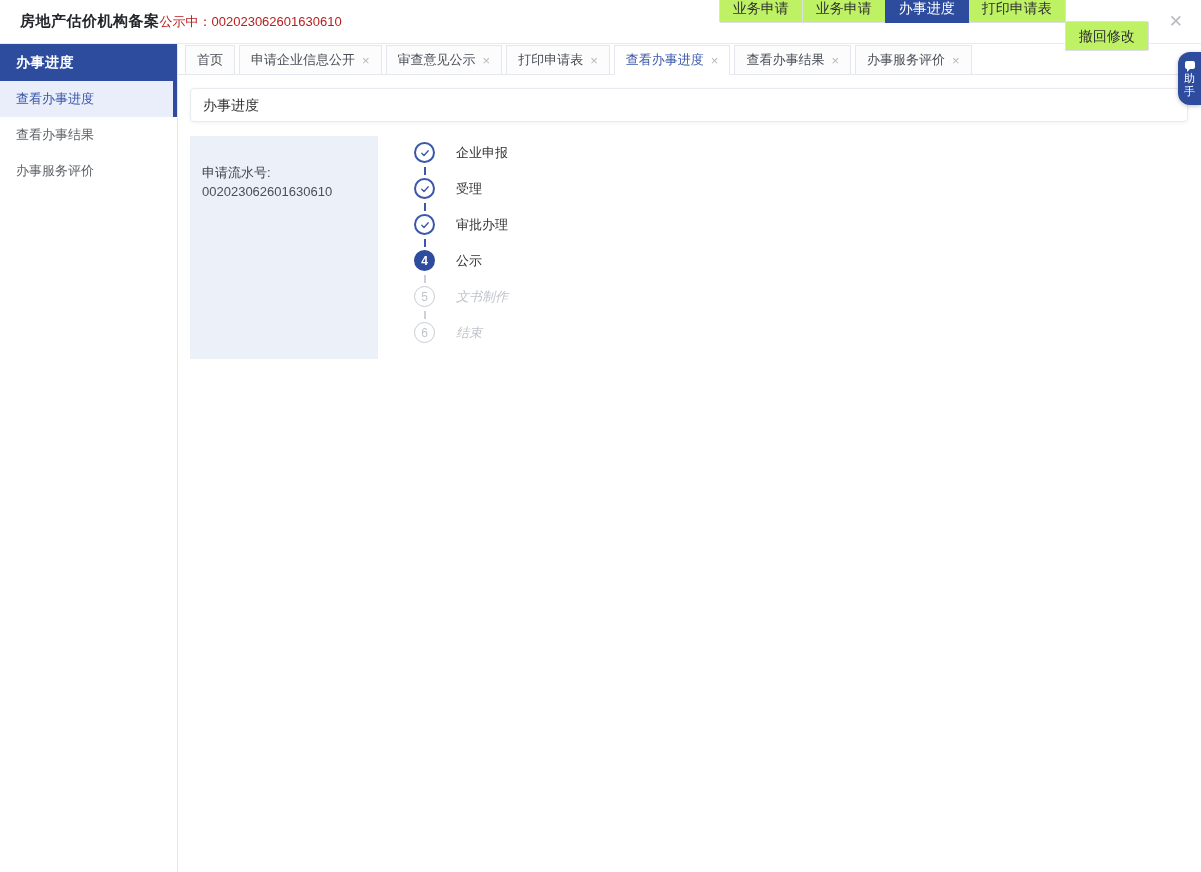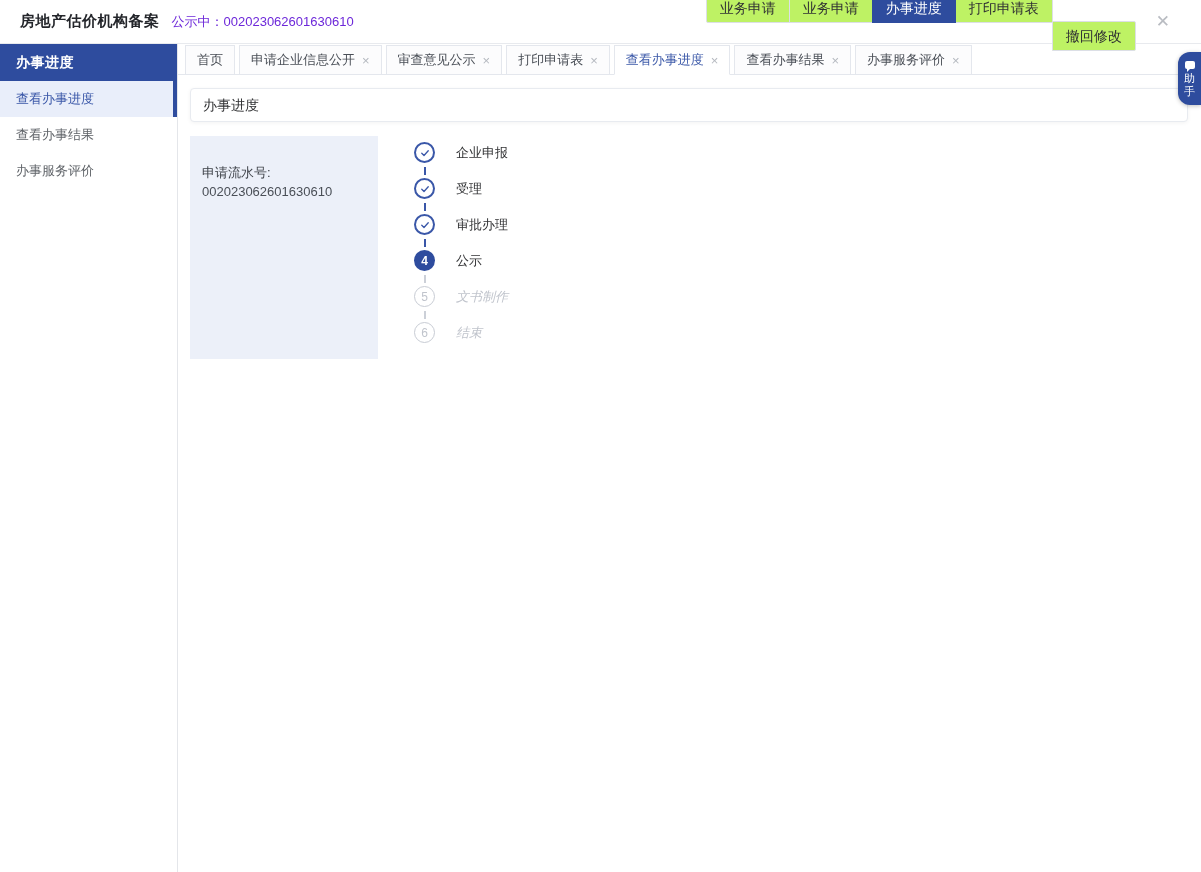--- a/index.html
+++ b/index.html
@@ -1,23 +1,23 @@
 <!DOCTYPE html>
 <html><head>
 <meta charset="utf-8">
 <style>
   * { margin:0; padding:0; box-sizing:border-box; }
   html,body { width:1201px; height:872px; overflow:hidden; background:#fff;
     font-family:"Liberation Sans","DejaVu Sans",sans-serif; color:#303133; }
 
   
-  .topbar { height:44px; display:flex; align-items:center; padding:0 27px 0 20px;
+  .topbar { height:44px; display:flex; align-items:center; padding:0 14px 0 20px;
     border-bottom:1px solid #e8eaee; background:#fff; position:relative; z-index:5; }
   .app-title { font-size:15px; font-weight:bold; color:#24262b; letter-spacing:.5px; }
-  .app-status { margin-left:12px; font-size:13px; color:#6d28d9; }
+  .app-status { font-size:13px; color:#b91c1c; }
   .topbar-spacer { flex:1; }
   .btn-group { display:flex; }
   .tb-btn { height:30px; line-height:28px; padding:0 13px; font-size:14px; color:#303133;
     background:#bef264; border:1px solid #dcdfe6; margin-left:-1px; cursor:pointer; white-space:nowrap; }
   .tb-btn:first-child { border-radius:2px 0 0 2px; margin-left:0; }
   .tb-btn:last-child { border-radius:0 2px 2px 0;margin-top:28px; }
   .tb-btn.active { background:#2e4c9e; border-color:#2e4c9e; color:#fff; position:relative; z-index:1; }
   .tb-close { margin-left:20px; margin-right:4px; font-size:17px; color:#b9bcc2; cursor:pointer; line-height:1; }
 
   

